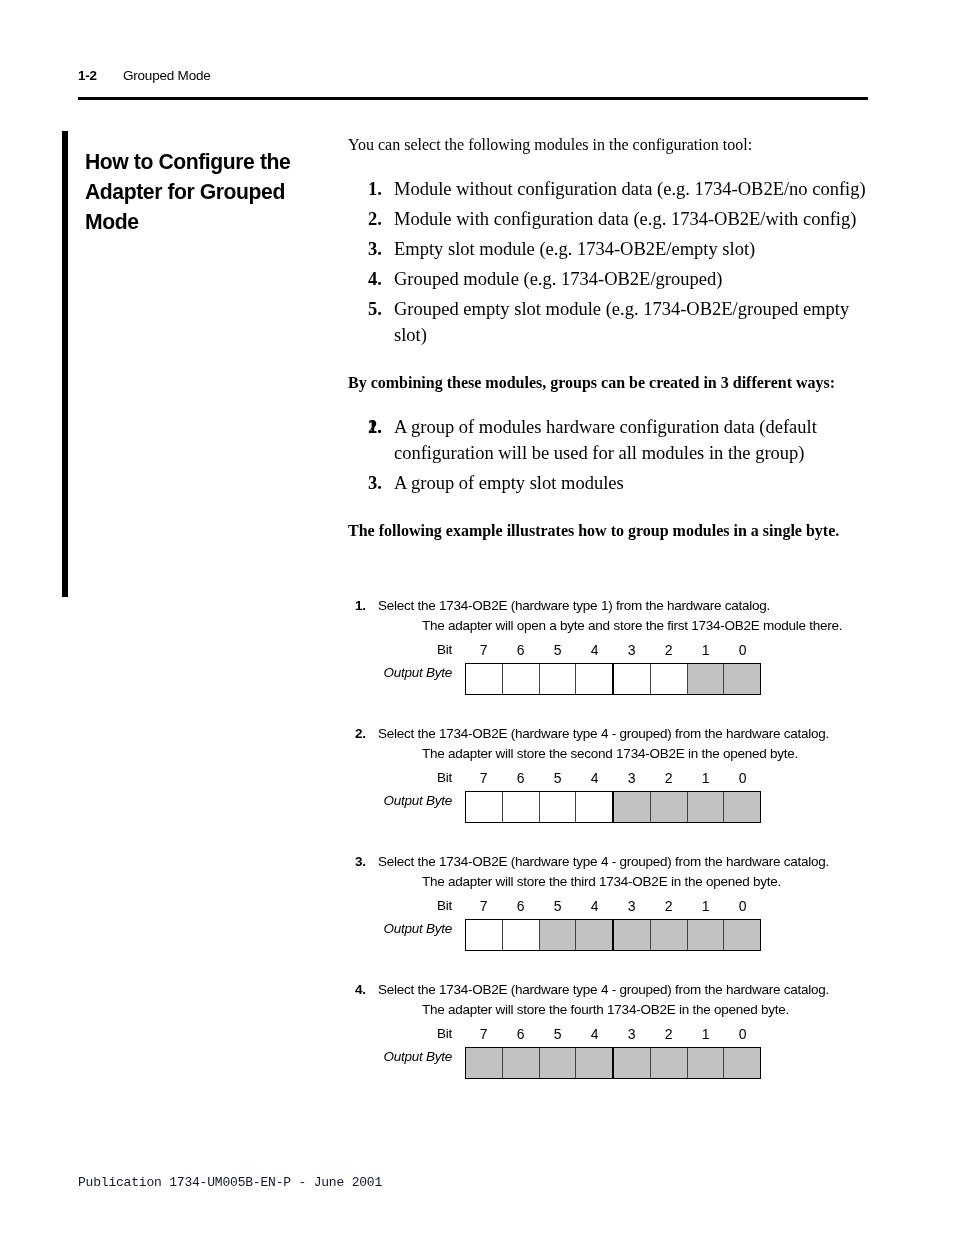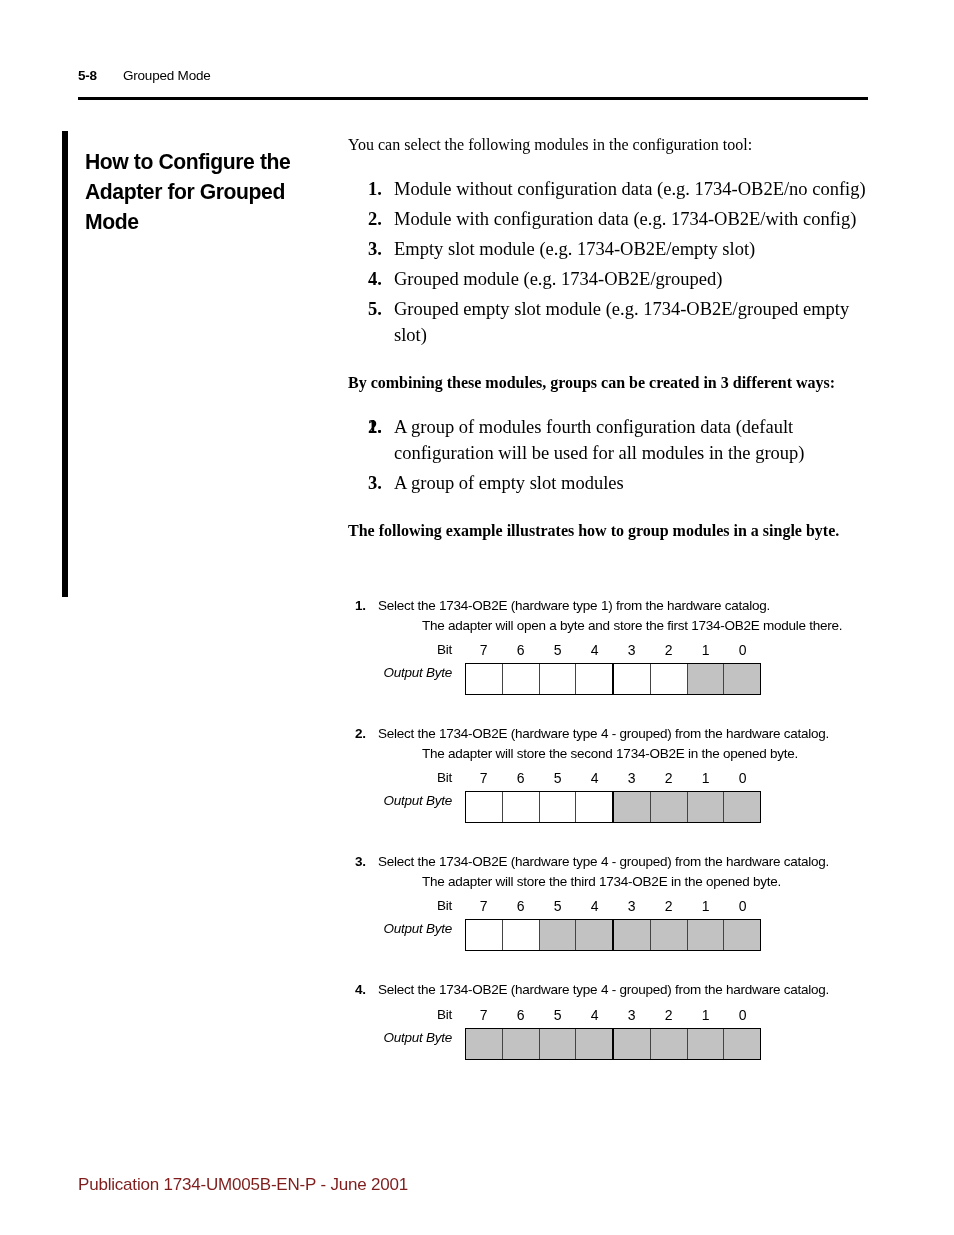--- a/index.html
+++ b/index.html
@@ -181,31 +181,31 @@
   }
   .bit-cells .cell.filled { background: #c2c2c2; }
   .bit-cells .cell.nibble-break { border-right: 2.5px solid #000000; }
   .bit-cells .cell:last-child { border-right: none; }
 
   
   .page-footer {
     position: absolute;
     left: 78px;
     top: 1175px;
-    font-family: Liberation Sans, sans-serif;
-    font-size: 17px;
+    font-family: Liberation Mono, monospace;
+    font-size: 13px;
     letter-spacing: -0.2px;
-    color: #7f1d1d;
+    color: #0f172a;
   }
 </style>
 </head>
 <body>
 
 <div class="page-header">
-  <span class="folio">5-8</span>
+  <span class="folio">1-2</span>
   <span class="chapter">Grouped Mode</span>
 </div>
 <div class="header-rule"></div>
 
 <div class="change-bar"></div>
 
 <h1 class="section-heading">How to Configure the Adapter for Grouped Mode</h1>
 
 <div class="body-col">
   <p class="para">You can select the following modules in the configuration tool:</p>
@@ -234,21 +234,21 @@
   </ol>
 
   <p class="para gap-before">By combining these modules, groups can be created in 3 different ways:</p>
 
   <ol class="num-list">
     <li>
       <span class="marker">1.</span>
     </li>
     <li>
       <span class="marker">2.</span>
-      <span>A group of modules fourth configuration data (default configuration will be used for all modules in the group)</span>
+      <span>A group of modules hardware configuration data (default configuration will be used for all modules in the group)</span>
     </li>
     <li>
       <span class="marker">3.</span>
       <span>A group of empty slot modules</span>
     </li>
   </ol>
 
   <p class="para gap-before">The following example illustrates how to group modules in a single byte.</p>
 </div>
 
@@ -359,20 +359,21 @@
           <div class="cell filled"></div>
         </div>
       </div>
     </div>
   </div>
 
   <div class="step">
     <div class="step-text">
       <span class="step-num">4.</span>
       <span>Select the 1734-OB2E (hardware type 4 - grouped) from the hardware catalog.</span>
+      <span class="line2">The adapter will store the fourth 1734-OB2E in the opened byte.</span>
     </div>
     <div class="byte-figure">
       <div class="labels">
         <span class="bit-label">Bit</span>
         <span class="byte-label">Output Byte</span>
       </div>
       <div class="bit-grid">
         <div class="bit-numbers">
           <span>7</span>
           <span>6</span>

